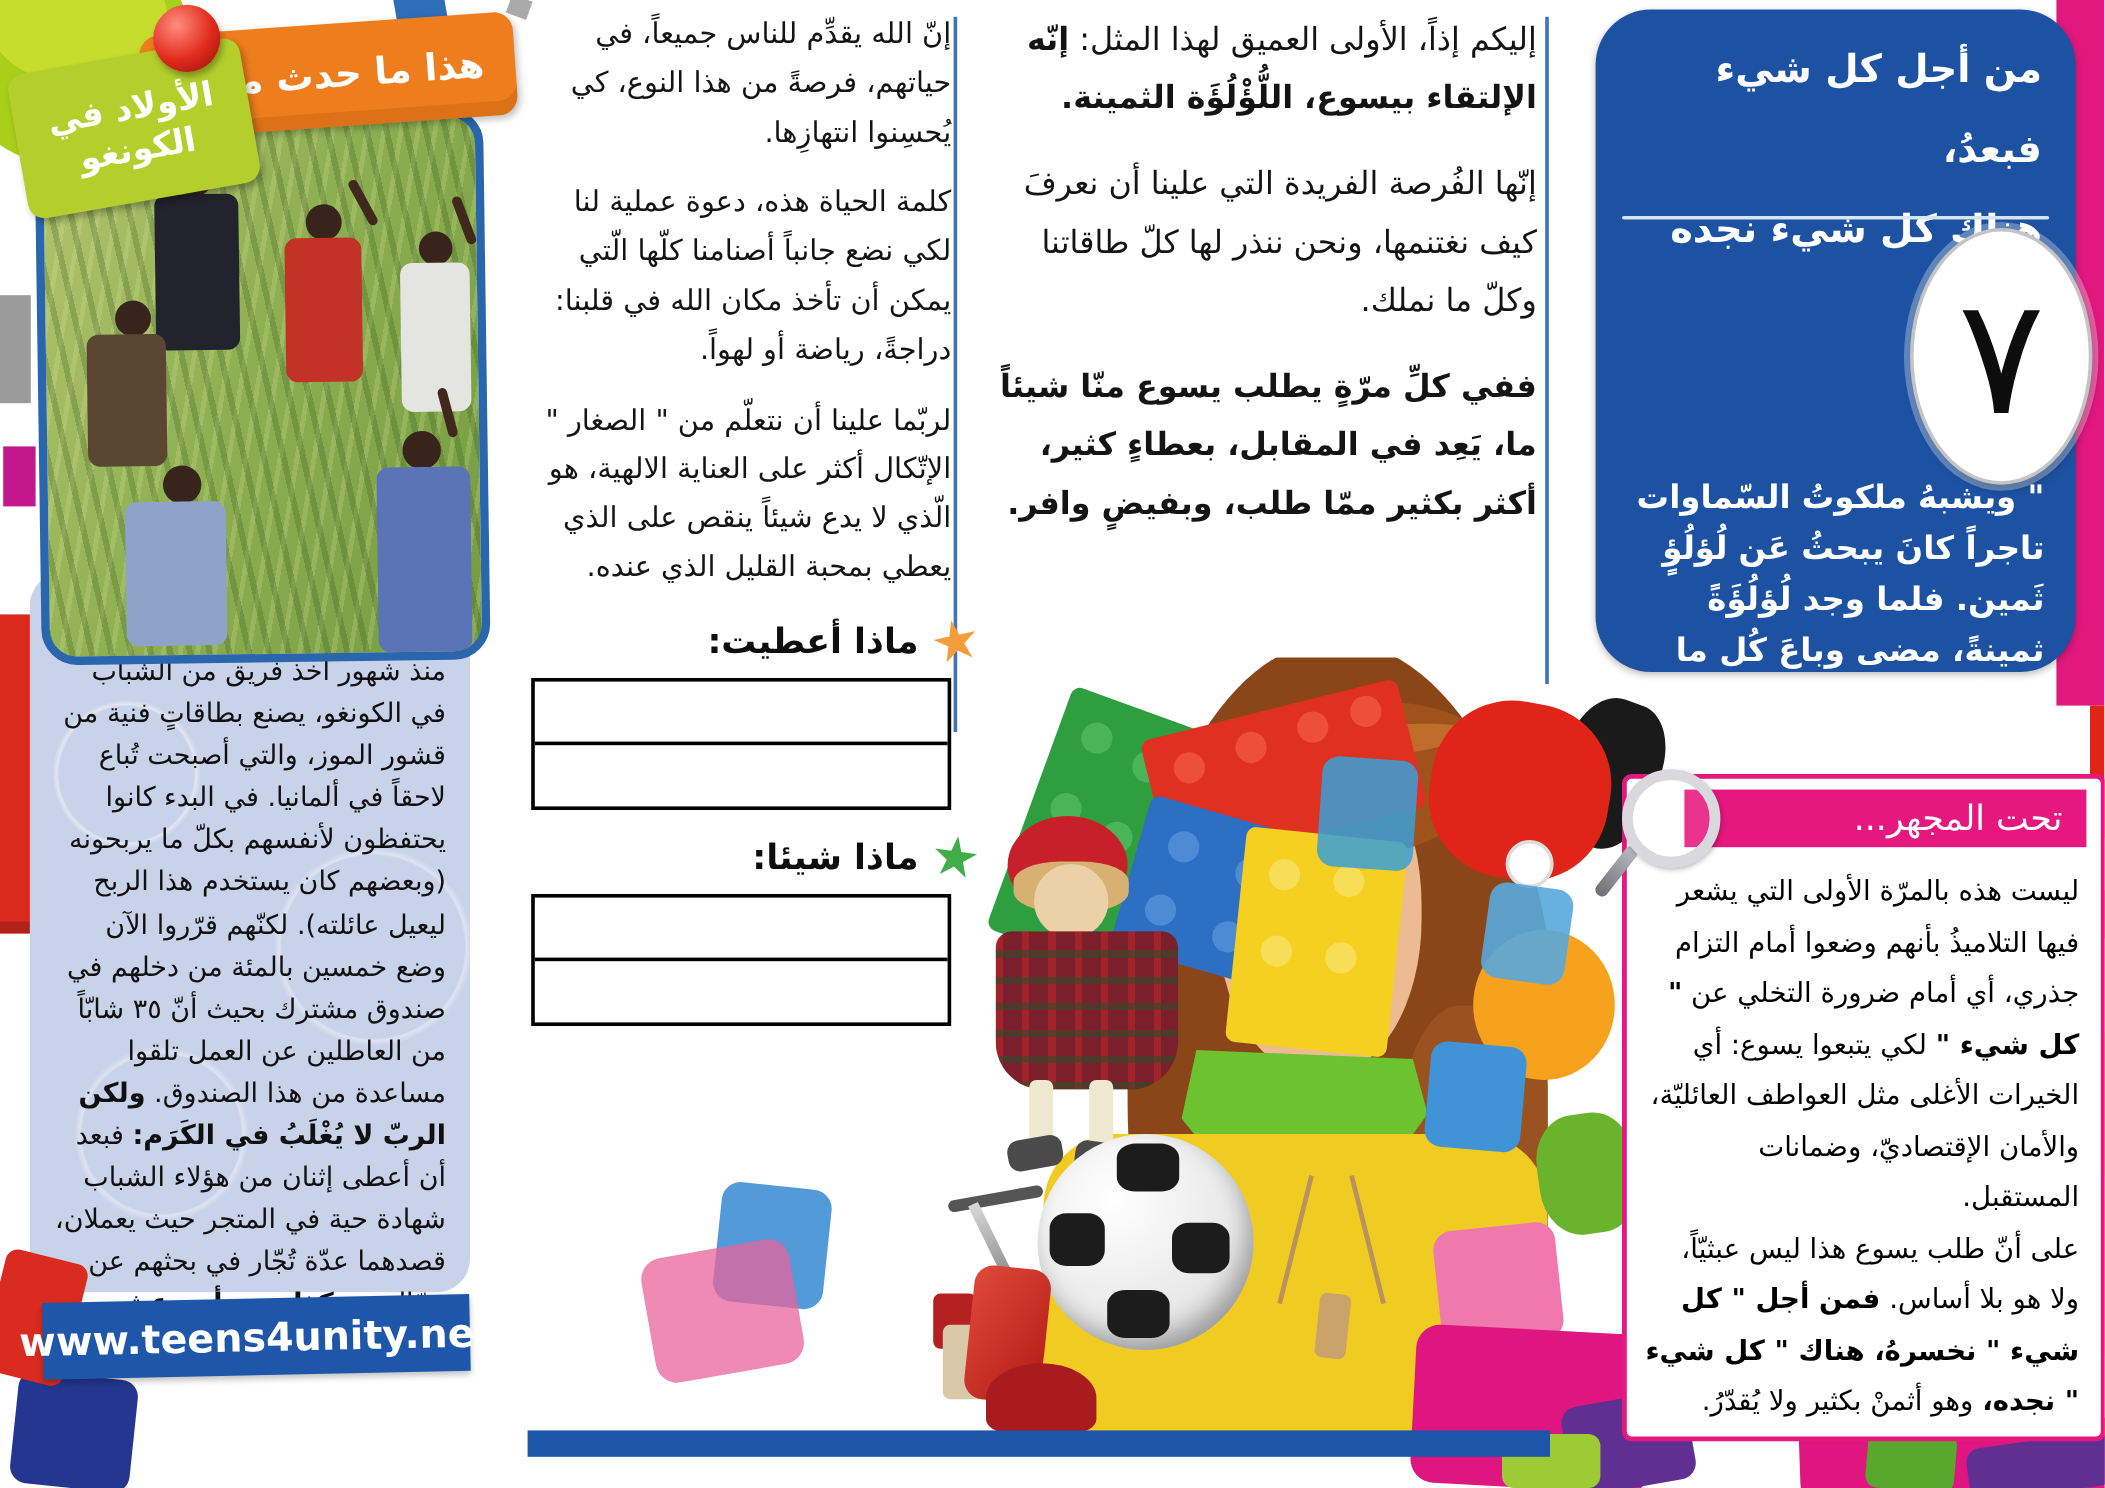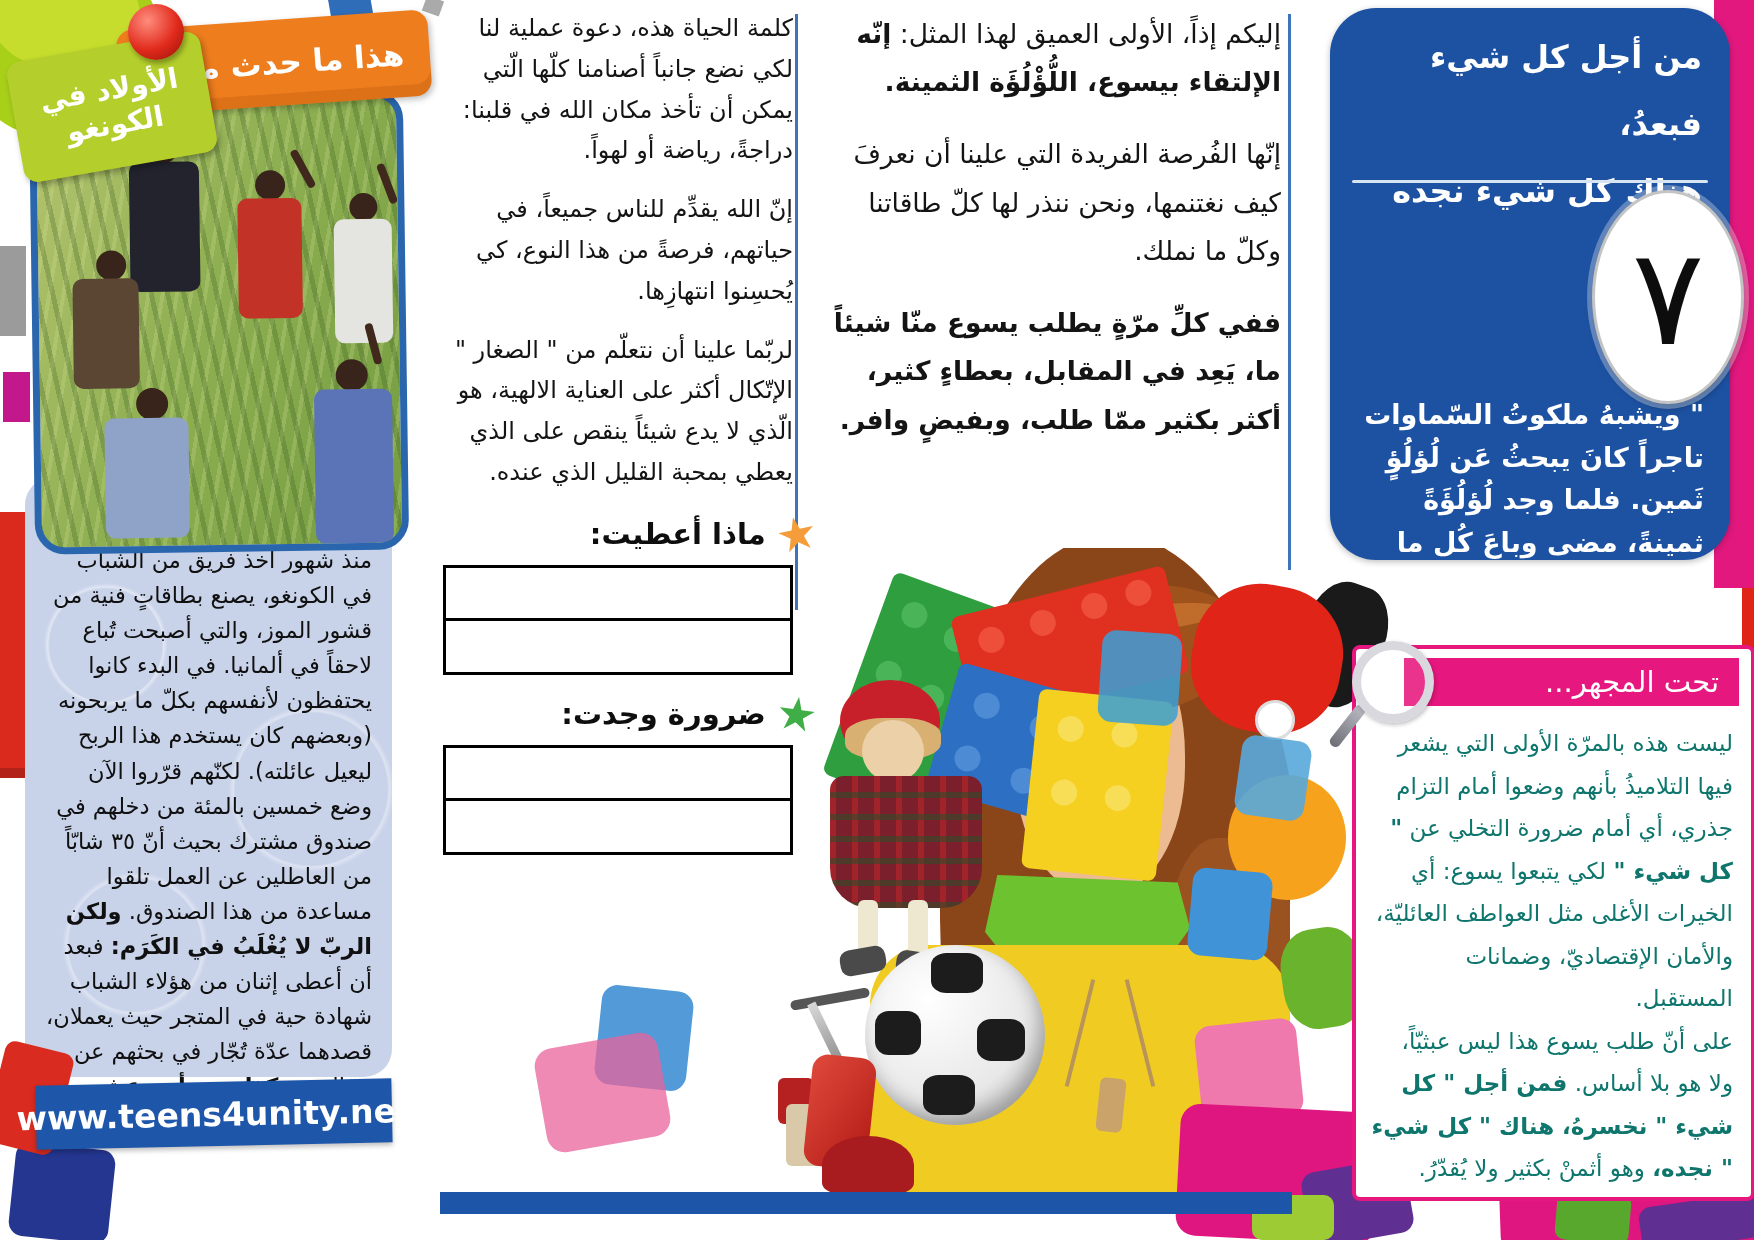--- a/index.html
+++ b/index.html
@@ -105,21 +105,21 @@
   .num-circle span{font-size:135px;color:#0d0d0d;}
   .series{position:absolute;top:228px;left:22px;width:238px;color:#fff;font-weight:bold;font-size:45px;text-align:center;}
   .quote{position:absolute;top:386px;left:20px;right:26px;color:#fff;font-weight:bold;font-size:27px;line-height:1.58;text-align:right;}
   .quote-ref{font-size:19px;}
 
   .micro{position:absolute;left:1352px;top:645px;width:395px;height:548px;background:#fff;border:4px solid #e6177e;border-radius:8px;z-index:2;}
   .micro-header{margin:9px 12px 0 48px;height:48px;background:#e6177e;display:flex;align-items:center;padding-right:20px;color:#fff;font-size:29px;}
   .magnifier{position:absolute;top:-8px;left:-4px;width:64px;height:64px;border:9px solid #d8d8de;border-radius:50%;
     background:rgba(255,255,255,.12);box-shadow:1px 2px 4px rgba(0,0,0,.25);z-index:3;}
   .mag-handle{position:absolute;top:52px;left:-14px;width:11px;height:50px;background:linear-gradient(#bcbcc4,#6e6e76);transform:rotate(38deg);border-radius:5px;z-index:2;}
-  .micro-body{padding:16px 18px 0 14px;font-size:23px;line-height:1.85;color:#0f766e;text-align:right;}
+  .micro-body{padding:16px 18px 0 14px;font-size:23px;line-height:1.85;color:#000000;text-align:right;}
   .micro-body p{margin:0;}
 </style>
 </head>
 <body>
 
 <div class="page">
 
   <div class="shape" style="left:-28px;top:-45px;width:185px;height:185px;background:#a8d019;border-radius:42%;transform:rotate(15deg);z-index:1;"></div>
   <div class="shape" style="left:-10px;top:-40px;width:150px;height:110px;background:#c6dd2e;border-radius:50%;z-index:1;"></div>
   <div class="shape" style="left:330px;top:-6px;width:42px;height:30px;background:#2f6db8;transform:rotate(-10deg);z-index:2;"></div>
@@ -171,36 +171,36 @@
   <div class="vdiv" style="left:795px;top:14px;height:596px;"></div>
   <div class="vdiv" style="left:1288px;top:14px;height:556px;"></div>
 
   <div class="art colR">
     <p><span>إليكم إذاً، الأولى العميق لهذا المثل: </span><span class="b">إنّه الإلتقاء بيسوع، اللُّؤْلُؤَة الثمينة.</span></p>
     <p><span>إنّها الفُرصة الفريدة التي علينا أن نعرفَ كيف نغتنمها، ونحن ننذر لها كلّ طاقاتنا وكلّ ما نملك.</span></p>
     <p><span class="b">ففي كلِّ مرّةٍ يطلب يسوع منّا شيئاً ما، يَعِد في المقابل، بعطاءٍ كثير، أكثر بكثير ممّا طلب، وبفيضٍ وافر.</span></p>
   </div>
 
   <div class="art colL">
+    <p><span>إنّ الله يقدِّم للناس جميعاً، في حياتهم، فرصةً من هذا النوع، كي يُحسِنوا انتهازِها.</span></p>
     <p><span>كلمة الحياة هذه، دعوة عملية لنا لكي نضع جانباً أصنامنا كلّها الّتي يمكن أن تأخذ مكان الله في قلبنا: دراجةً، رياضة أو لهواً.</span></p>
-    <p><span>إنّ الله يقدِّم للناس جميعاً، في حياتهم، فرصةً من هذا النوع، كي يُحسِنوا انتهازِها.</span></p>
     <p><span>لربّما علينا أن نتعلّم من " الصغار " الإتّكال أكثر على العناية الالهية، هو الّذي لا يدع شيئاً ينقص على الذي يعطي بمحبة القليل الذي عنده.</span></p>
 
     <div class="q-row">
       <span class="star o">★</span>
       <span class="q-label">ماذا أعطيت:</span>
     </div>
     <div class="answer-box">
       <div class="answer-row"></div>
       <div class="answer-row"></div>
     </div>
 
     <div class="q-row">
       <span class="star g">★</span>
-      <span class="q-label">ضرورة وجدت:</span>
+      <span class="q-label">ماذا شيئا:</span>
     </div>
     <div class="answer-box">
       <div class="answer-row"></div>
       <div class="answer-row"></div>
     </div>
   </div>
 
   <div class="girl">
     <div class="hair-main"></div>
     <div class="hair-strand"></div>

